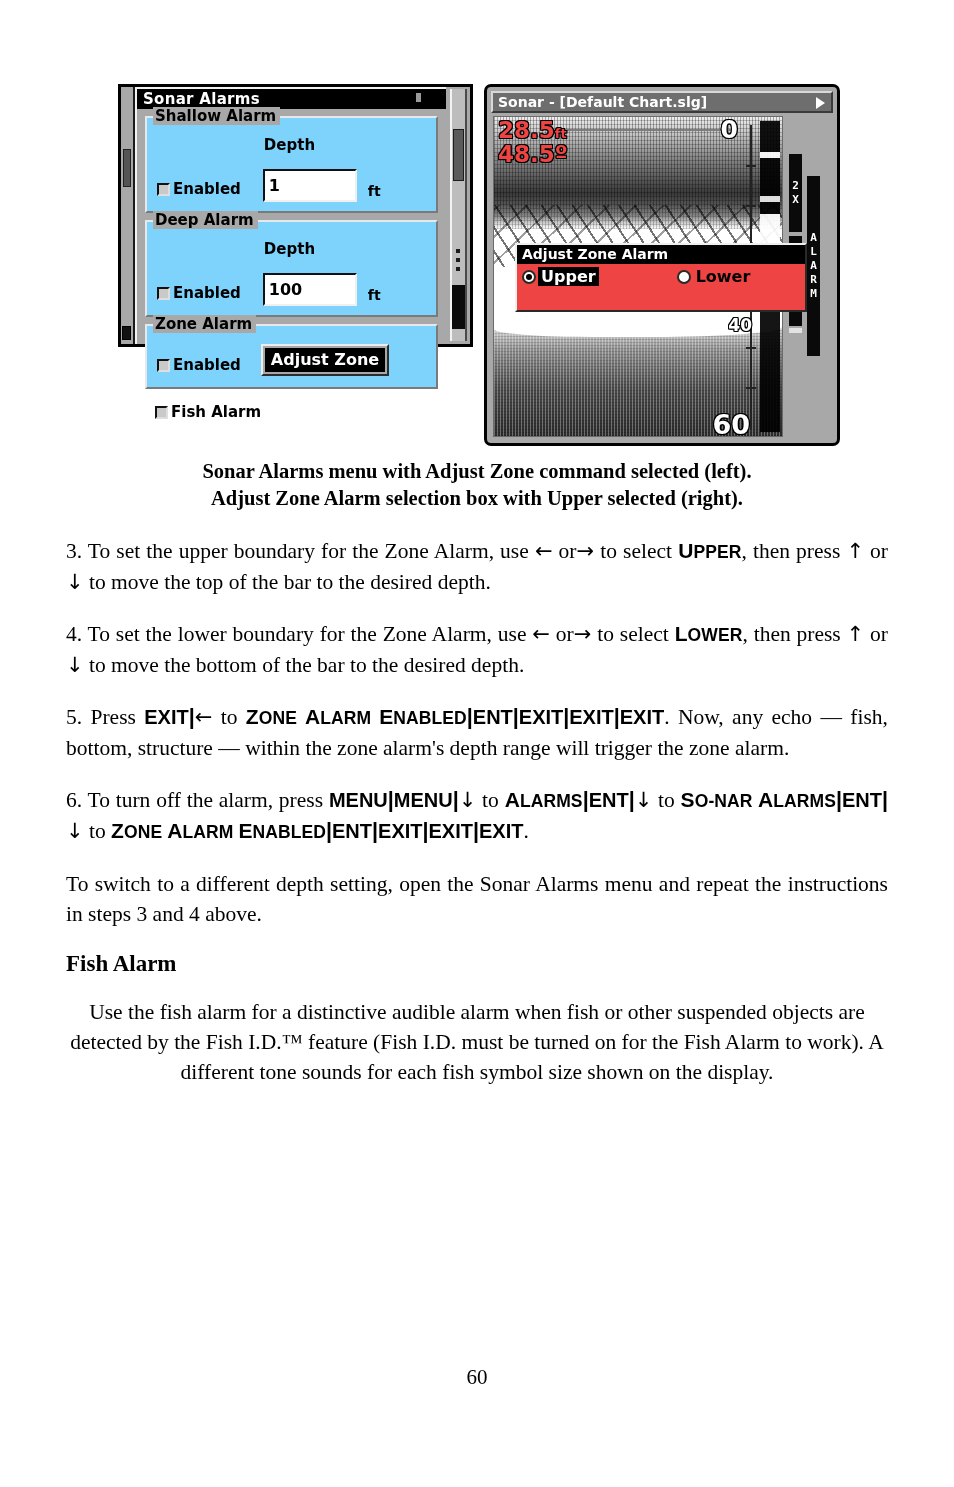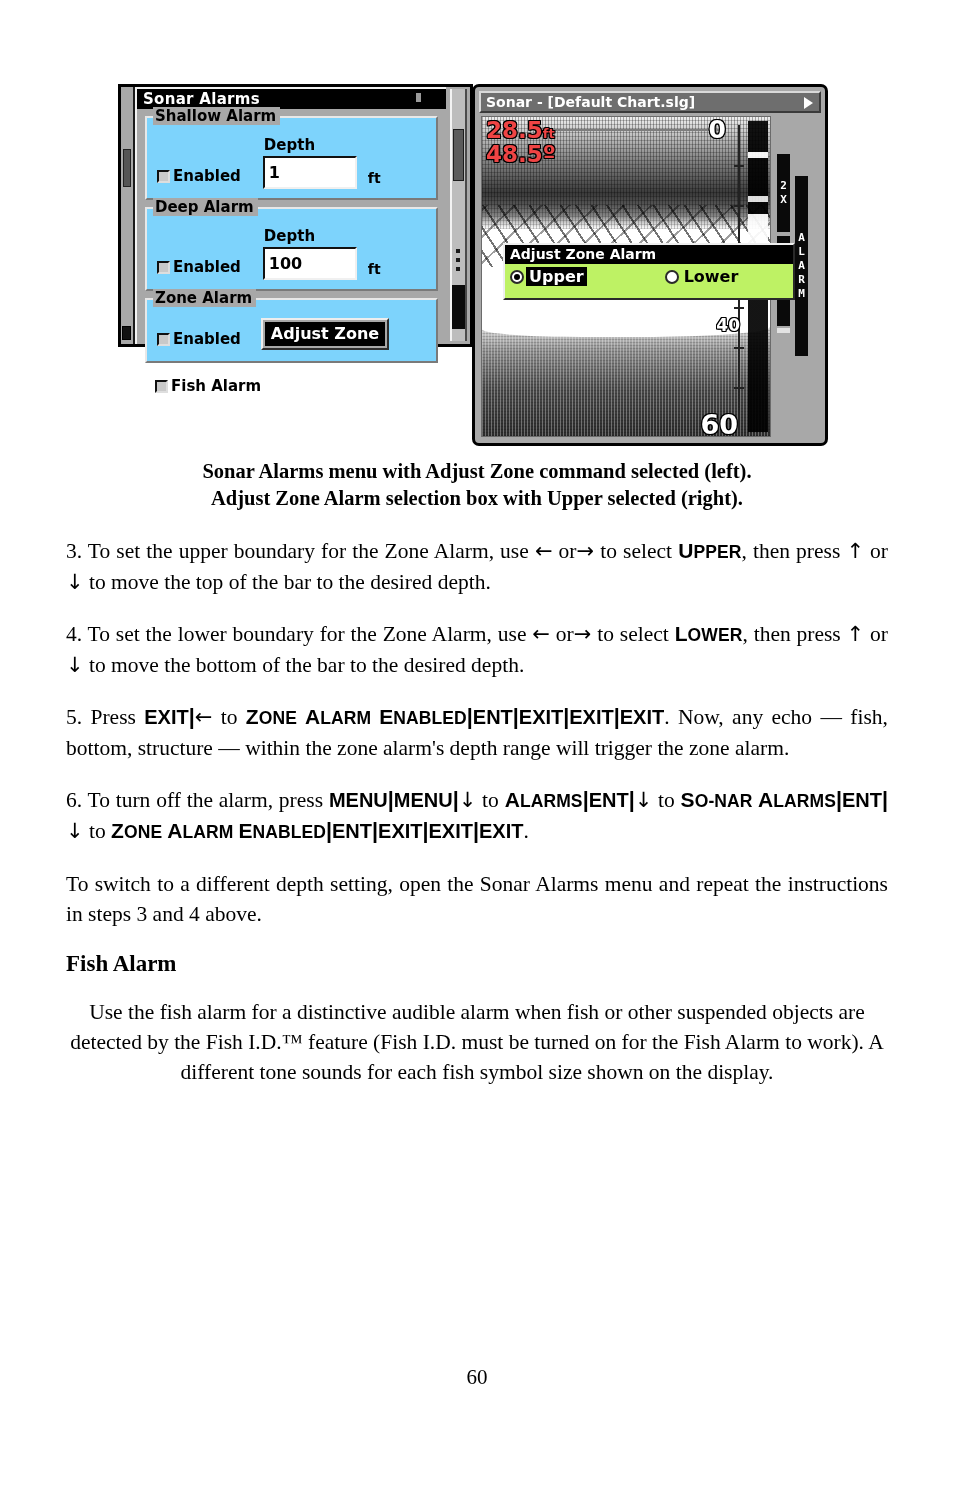--- a/index.html
+++ b/index.html
@@ -131,20 +131,21 @@
     font-family: "DejaVu Sans", sans-serif;
     font-weight: bold;
     font-size: 15px;
     color: #000;
     white-space: nowrap;
   }
   .depth-col {
     margin-left: 22px;
     display: flex;
     flex-direction: column;
+    gap: 13px;
   }
   .depth-cap {
     font-family: "DejaVu Sans", sans-serif;
     font-weight: bold;
     font-size: 15px;
     margin-bottom: 2px;
     margin-left: 1px;
   }
   .depth-row { display: flex; align-items: flex-end; }
   .depth-input {
@@ -227,21 +228,21 @@
   }
   .menu-tl-dot {
     position: absolute;
     right: 25px; top: 4px;
     width: 5px; height: 9px;
     background: #9a9a9a;
   }
 
   
   #right-device {
-    left: 472px;
+    left: 484px;
     top: 0;
     width: 356px;
     height: 362px;
     background: #a8a8a8;
     border-radius: 7px;
   }
   .sonar-titlebar {
     position: absolute;
     left: 4px; top: 4px; right: 4px;
     height: 22px;
@@ -389,22 +390,22 @@
   .rail-notch {
     position: absolute;
     left: 1px; right: 1px;
     height: 5px;
     background: #e2e2e2;
   }
   
   .zone-popup {
     position: absolute;
     left: 28px; top: 156px;
-    width: 292px; height: 57px;
-    background: #bef264;
+    width: 292px; height: 69px;
+    background: #ef4444;
     border: 2px solid #efefef;
     border-right-color: #2a2a2a;
     border-bottom-color: #2a2a2a;
     box-sizing: border-box;
     z-index: 6;
   }
   .zone-popup-title {
     height: 19px;
     background: #000;
     color: #fff;

